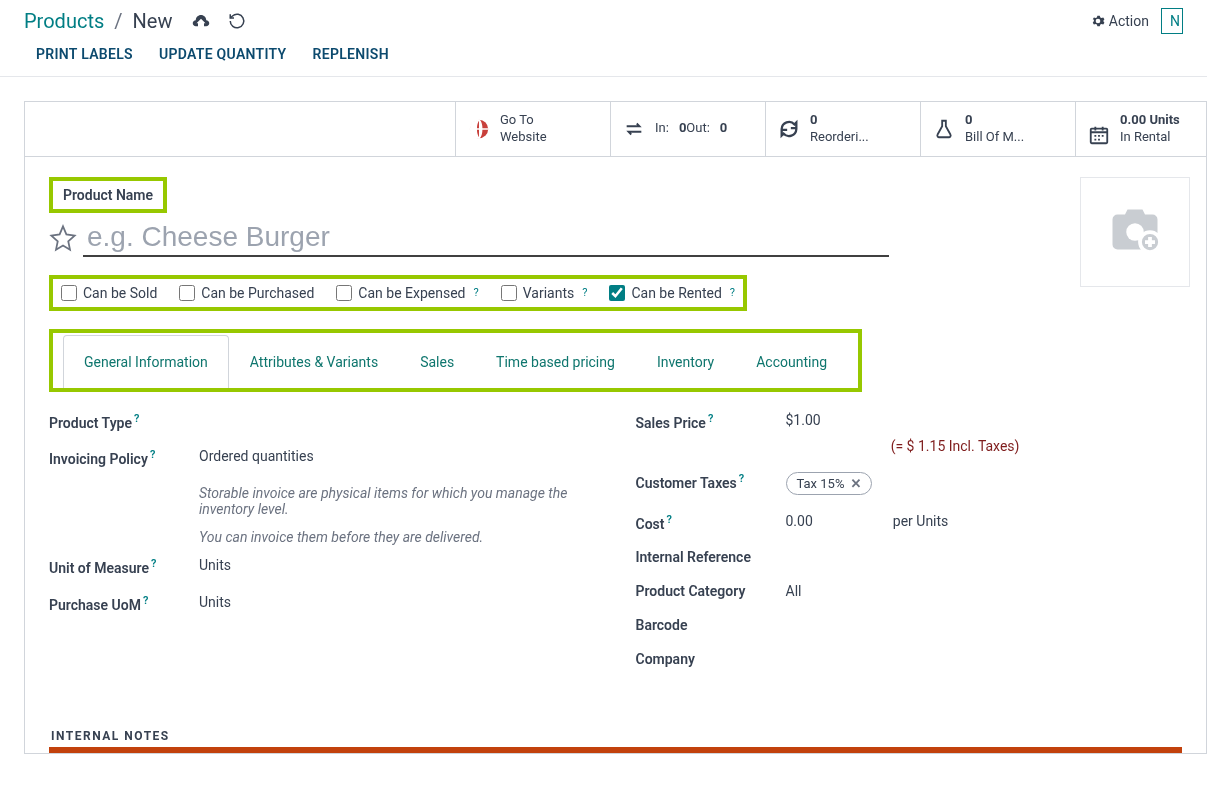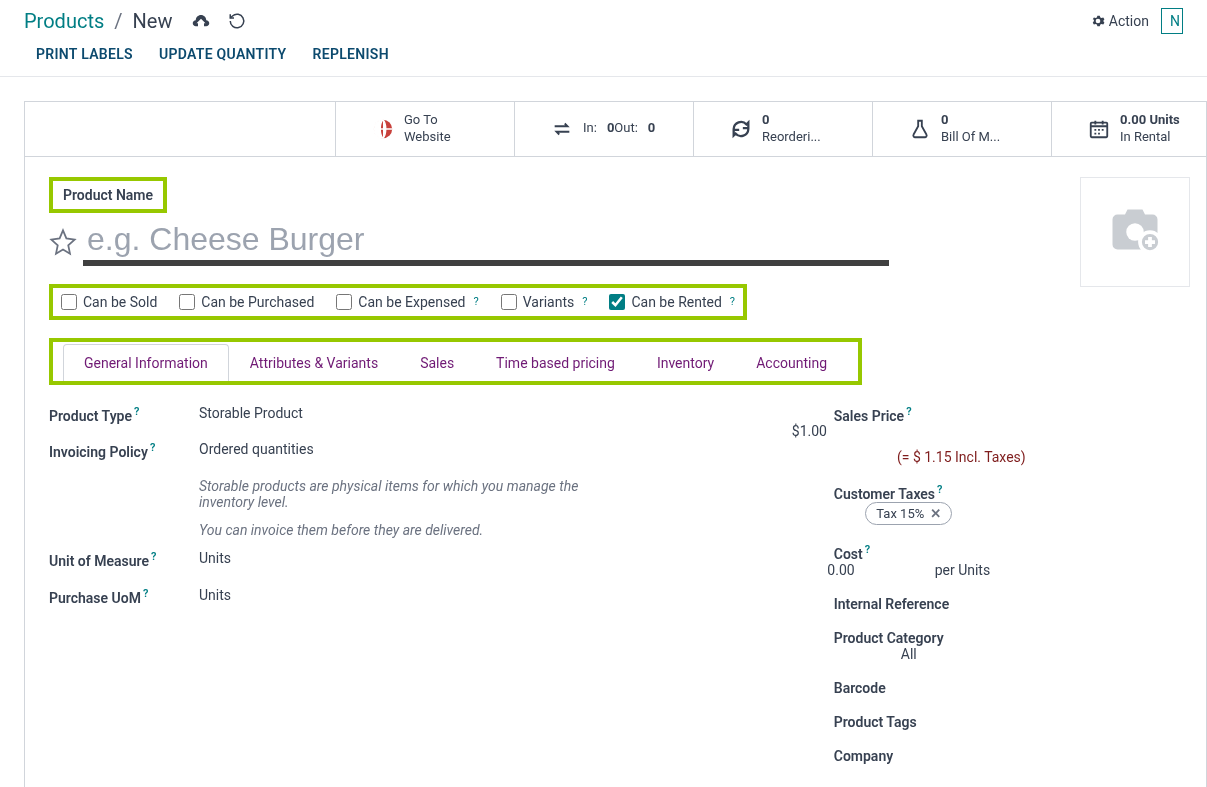--- a/index.html
+++ b/index.html
@@ -7,58 +7,58 @@
 .header { display: flex; justify-content: space-between; align-items: center; padding: 8px 24px 8px 24px; }
 .breadcrumb { font-size: 20px; color: #017e84; display: flex; align-items: center; gap: 8px; }
 .breadcrumb .sep { color: #6b7280; margin: 0 2px; }
 .breadcrumb .current { color: #374151; }
 .header-icons { display: flex; gap: 18px; color: #374151; }
 .header-right { display: flex; align-items: center; gap: 12px; font-size: 14px; color: #374151;}
 .action-links { display: flex; gap: 26px; padding: 4px 24px 14px 36px; border-bottom: 1px solid #e5e7eb; }
 .action-links a { color: #0c4a6e; font-weight: 600; font-size: 14px; text-decoration: none; letter-spacing: 0.3px;}
 .form-wrap { padding: 24px 0 0 24px; }
 .form-sheet { border: 1px solid #d1d5db; background:#fff;}
-.smart-buttons { display: flex; border-bottom: 1px solid #d1d5db; gap: 24px; }
+.smart-buttons { display: flex; border-bottom: 1px solid #d1d5db; }
 .smart-spacer { flex: 1; border-right: 1px solid #d1d5db; }
 .smart-btn { width: 155px; border-right: 1px solid #d1d5db; padding: 10px 12px; display:flex; gap:10px; align-items:center; cursor:pointer; color:#374151;}
-.smart-btn:last-child { border-right: none; }
+.smart-btn:last-child { border-right: none; align-items: flex-end; }
 .smart-btn .icon { font-size:20px; color:#374151; flex-shrink:0;}
 .smart-btn .lines { display:flex; flex-direction:column; font-size:13px; line-height:1.3; overflow:hidden;}
 .smart-btn .lines .l1 { white-space:nowrap; overflow:hidden; text-overflow:ellipsis;}
 .smart-btn .lines .l2 { white-space:nowrap; overflow:hidden; text-overflow:ellipsis;}
 .inout { display:flex; flex-direction:row; font-size:13px; line-height:1.3;}
 .inout div { display:flex; gap:10px;}
 .form-body { padding: 20px 24px 10px 24px; position:relative;}
 .highlight-box { border: 4px solid #97c800; display:inline-block; }
 .product-name-label { font-weight:600; font-size:14px; padding:6px 10px; }
 .name-row { display:flex; align-items:center; margin-top:4px; gap:6px; width: 840px;}
 .star { font-size:28px; color:#6b7280; cursor:pointer;}
-.name-input { font-size:32px; border:none; border-bottom:6px solid #404040; outline:none; padding:2px 4px; color:#4d7c0f; flex:1; }
+.name-input { font-size:28px; border:none; border-bottom:2px solid #404040; outline:none; padding:2px 4px; color:#4d7c0f; flex:1; }
 .name-input::placeholder { color:#9ca3af; }
 .checks-wrap { margin-top:18px; }
 .checks { display:flex; gap:22px; padding: 6px 8px; align-items:center;}
 .chk { display:flex; align-items:center; gap:6px; font-size:14px; cursor:pointer;}
 .chk input { width:16px; height:16px; accent-color:#017e84;}
 .help { color:#017e84; font-size:11px; vertical-align:super; margin-left:2px; cursor:help;}
 .tabs-wrap { margin-top:18px; }
 .tabs { display:flex; padding: 0 8px;}
-.tab { padding:10px 20px; border:1px solid transparent; border-bottom:none; cursor:pointer; color:#701a75;}
+.tab { padding:18px 20px; border:1px solid transparent; border-bottom:none; cursor:pointer; color:#0f766e;}
 .tab.active { border-color:#d1d5db; background:#fff; border-radius:4px 4px 0 0;}
 .tab-content { padding:20px 0 10px 0; display:flex; gap:40px;}
 .col { flex:1; }
 .field-row { display:flex; margin-bottom:18px; align-items:flex-start;}
 .field-label { width:150px; font-weight:600; font-size:14px; color:#374151; flex-shrink:0;}
 .field-val { flex:1; font-size:14px; color:#374151;}
 .hint { font-style:italic; color:#6b7280; margin:12px 0; font-size:14px; max-width:380px;}
 .tag { display:inline-flex; align-items:center; border:1px solid #9ca3af; border-radius:14px; padding:3px 10px; font-size:13px; color:#374151; gap:6px;}
 .tag .x { color:#6b7280; cursor:pointer; font-weight:bold;}
 .price-incl { color:#7f1d1d; white-space:nowrap;margin-top:26px;}
 .img-box { position:absolute; top:20px; right:16px; width:110px; height:110px; border:1px solid #e5e7eb; display:flex; align-items:center; justify-content:center; color:#c9cdd2; cursor:pointer;}
 .section-title { font-weight:700; font-size:12px; letter-spacing:1.5px; color:#374151; padding:4px 2px; border-bottom:6px solid #c2410c; margin:20px 24px 0 24px;}
-.col-right .field-row { margin-bottom:18px; align-items:center;flex-direction:column;}
+.col-right .field-row { margin-bottom:18px; }
 .col-right .field-label { width:150px;}
 svg { display:block; }
 </style>
 </head>
 <body>
 
 <div class="header">
   <div style="display:flex; align-items:center; gap:20px;">
     <div class="breadcrumb">
       <a href="#" style="color:#017e84; text-decoration:none;">Products</a>
@@ -230,28 +230,27 @@
             <div class="tab">Inventory</div>
             <div class="tab">Accounting</div>
           </div>
         </div>
       </div>
 
       <div class="tab-content">
         <div class="col">
           <div class="field-row">
             <div class="field-label"><span>Product Type</span><span class="help">?</span></div>
-            <div class="field-val">Storable Product</div>
           </div>
           <div class="field-row">
             <div class="field-label"><span>Invoicing Policy</span><span class="help">?</span></div>
             <div class="field-val">Ordered quantities</div>
           </div>
           <div style="margin-left:150px;">
-            <div class="hint">Storable products are physical items for which you manage the inventory level.</div>
+            <div class="hint">Storable invoice are physical items for which you manage the inventory level.</div>
             <div class="hint">You can invoice them before they are delivered.</div>
           </div>
           <div class="field-row">
             <div class="field-label"><span>Unit of Measure</span><span class="help">?</span></div>
             <div class="field-val">Units</div>
           </div>
           <div class="field-row">
             <div class="field-label"><span>Purchase UoM</span><span class="help">?</span></div>
             <div class="field-val">Units</div>
           </div>
@@ -287,24 +286,20 @@
           </div>
           <div class="field-row">
             <div class="field-label">Product Category</div>
             <div class="field-val">All</div>
           </div>
           <div class="field-row">
             <div class="field-label">Barcode</div>
             <div class="field-val"></div>
           </div>
           <div class="field-row">
-            <div class="field-label">Product Tags</div>
-            <div class="field-val"></div>
-          </div>
-          <div class="field-row">
             <div class="field-label">Company</div>
             <div class="field-val"></div>
           </div>
         </div>
       </div>
     </div>
 
     <div class="section-title">INTERNAL NOTES</div>
   </div>
 </div>

